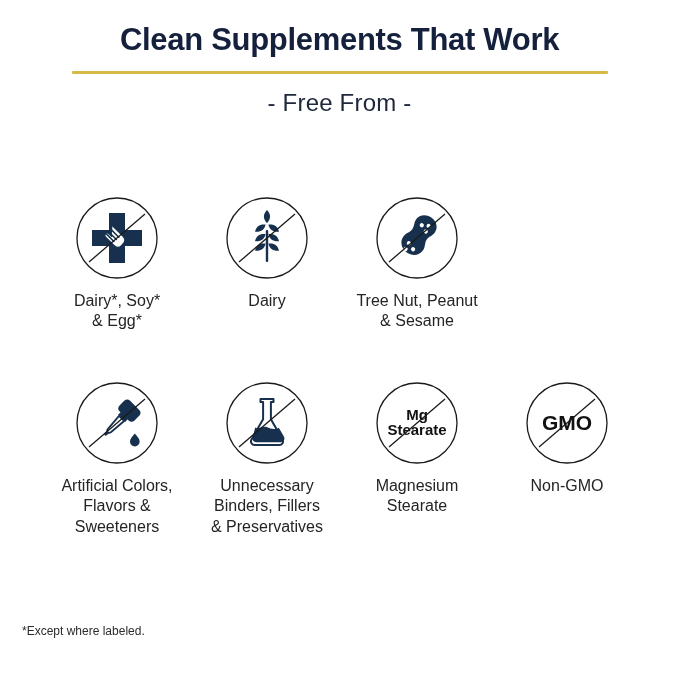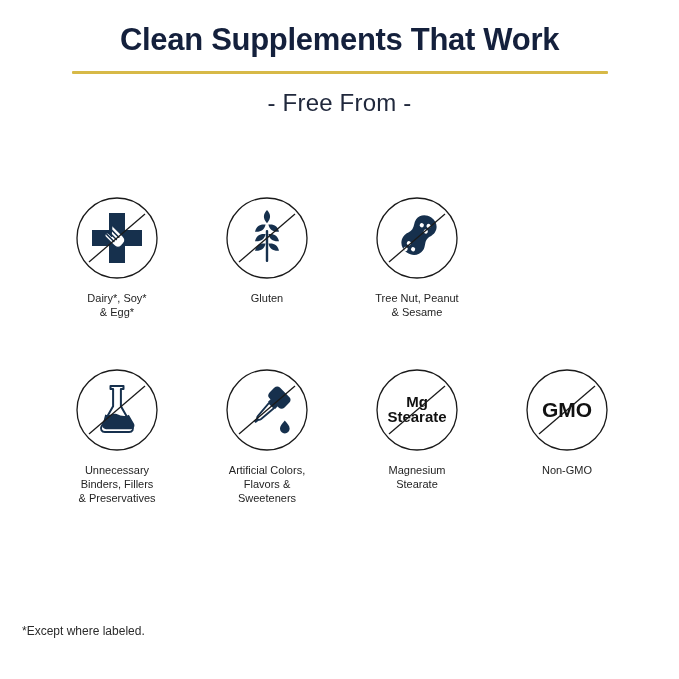--- a/index.html
+++ b/index.html
@@ -79,21 +79,21 @@
     height: 84px;
     position: relative;
   }
   .badge svg {
     display: block;
     width: 84px;
     height: 84px;
   }
   .caption {
     margin-top: 11px;
-    font-size: 11px;
+    font-size: 16px;
     line-height: 1.28;
     color: #242424;
     text-align: center;
     white-space: pre-line;
   }
 
   
   .footnote {
     position: absolute;
     left: 22px;
@@ -155,21 +155,21 @@
               <path d="M40.6 28.5 c-1.2 5.8 -4.8 7.6 -10.6 7.2 c1.4 -5.8 4.8 -7.8 10.6 -7.2 z"></path>
               <path d="M43.4 28.5 c1.2 5.8 4.8 7.6 10.6 7.2 c-1.4 -5.8 -4.8 -7.8 -10.6 -7.2 z"></path>
               <path d="M40.6 38.0 c-1.2 5.8 -4.8 7.6 -10.6 7.2 c1.4 -5.8 4.8 -7.8 10.6 -7.2 z"></path>
               <path d="M43.4 38.0 c1.2 5.8 4.8 7.6 10.6 7.2 c-1.4 -5.8 -4.8 -7.8 -10.6 -7.2 z"></path>
               <path d="M40.6 47.5 c-1.2 5.8 -4.8 7.6 -10.6 7.2 c1.4 -5.8 4.8 -7.8 10.6 -7.2 z"></path>
               <path d="M43.4 47.5 c1.2 5.8 4.8 7.6 10.6 7.2 c-1.4 -5.8 -4.8 -7.8 -10.6 -7.2 z"></path>
             </g>
             <line x1="14" y1="66" x2="70" y2="18" stroke="#1a1a1a" stroke-width="1.3"></line>
           </svg>
         </div>
-        <div class="caption">Gluten</div>
+        <div class="caption">Dairy</div>
       </div>
 
       <div class="cell">
         <div class="badge">
           <svg viewBox="0 0 84 84" xmlns="http://www.w3.org/2000/svg">
             <circle cx="42" cy="42" r="40" fill="none" stroke="#1a1a1a" stroke-width="1.3"></circle>
             <g transform="rotate(35 42 42)">
               <path d="M42 17
                        c6.6 0 11.4 4.4 11.4 10.2
                        c0 4.2 -2.6 6.6 -2.6 10.4
@@ -196,65 +196,65 @@
       </div>
 
     </div>
 
     <div class="row row-2">
 
       <div class="cell">
         <div class="badge">
           <svg viewBox="0 0 84 84" xmlns="http://www.w3.org/2000/svg">
             <circle cx="42" cy="42" r="40" fill="none" stroke="#1a1a1a" stroke-width="1.3"></circle>
+            <g transform="rotate(45 42 42)">
+
+              <path d="M35.2 17 h13.6 c2.2 0 3.8 1.8 3.8 4.2 v6.6 c0 2.4 -1.6 4.2 -3.8 4.2
+                       h-13.6 c-2.2 0 -3.8 -1.8 -3.8 -4.2 v-6.6 c0 -2.4 1.6 -4.2 3.8 -4.2 z" fill="#16304d"></path>
+
+              <rect x="37" y="31.5" width="10" height="4" fill="#16304d"></rect>
+
+              <path d="M38.4 35.5 h7.2 l-1.4 17 c-0.2 1.6 -0.8 2.6 -2.2 2.6
+                       c-1.4 0 -2 -1 -2.2 -2.6 z" fill="#ffffff" stroke="#16304d" stroke-width="1.8" stroke-linejoin="round"></path>
+
+              <path d="M40.3 55.2 h3.4 l-0.6 4 h-2.2 z" fill="#16304d"></path>
+            </g>
+
+            <path d="M59.8 52.5 c3.2 3.6 4.8 5.8 4.8 8.1 c0 2.7 -2.2 4.8 -4.8 4.8
+                     c-2.6 0 -4.8 -2.1 -4.8 -4.8 c0 -2.3 1.6 -4.5 4.8 -8.1 z" fill="#16304d"></path>
+            <line x1="14" y1="66" x2="70" y2="18" stroke="#1a1a1a" stroke-width="1.3"></line>
+          </svg>
+        </div>
+        <div class="caption">Artificial Colors,
+Flavors &amp;
+Sweeteners</div>
+      </div>
+
+      <div class="cell">
+        <div class="badge">
+          <svg viewBox="0 0 84 84" xmlns="http://www.w3.org/2000/svg">
+            <circle cx="42" cy="42" r="40" fill="none" stroke="#1a1a1a" stroke-width="1.3"></circle>
 
             <path d="M35.5 18 h13 v3 h-2.6 v17.2 l11.6 20.2 c1.5 2.6 -0.3 5.6 -3.3 5.6
                      h-24.4 c-3 0 -4.8 -3 -3.3 -5.6 l11.6 -20.2 v-17.2 h-2.6 z" fill="#ffffff" stroke="#16304d" stroke-width="2" stroke-linejoin="round"></path>
 
             <path d="M30.2 46.5 c4 2.6 7.5 -2.2 11.5 -0.4 c4.2 1.9 8.4 3.1 12.1 0.6
                      l5.1 8.9 c1.5 2.6 -0.3 5.6 -3.3 5.6 h-24.4 c-3 0 -4.8 -3 -3.3 -5.6 z" fill="#16304d"></path>
             <line x1="14" y1="66" x2="70" y2="18" stroke="#1a1a1a" stroke-width="1.3"></line>
           </svg>
         </div>
         <div class="caption">Unnecessary
 Binders, Fillers
 &amp; Preservatives</div>
       </div>
 
       <div class="cell">
         <div class="badge">
           <svg viewBox="0 0 84 84" xmlns="http://www.w3.org/2000/svg">
             <circle cx="42" cy="42" r="40" fill="none" stroke="#1a1a1a" stroke-width="1.3"></circle>
-            <g transform="rotate(45 42 42)">
-
-              <path d="M35.2 17 h13.6 c2.2 0 3.8 1.8 3.8 4.2 v6.6 c0 2.4 -1.6 4.2 -3.8 4.2
-                       h-13.6 c-2.2 0 -3.8 -1.8 -3.8 -4.2 v-6.6 c0 -2.4 1.6 -4.2 3.8 -4.2 z" fill="#16304d"></path>
-
-              <rect x="37" y="31.5" width="10" height="4" fill="#16304d"></rect>
-
-              <path d="M38.4 35.5 h7.2 l-1.4 17 c-0.2 1.6 -0.8 2.6 -2.2 2.6
-                       c-1.4 0 -2 -1 -2.2 -2.6 z" fill="#ffffff" stroke="#16304d" stroke-width="1.8" stroke-linejoin="round"></path>
-
-              <path d="M40.3 55.2 h3.4 l-0.6 4 h-2.2 z" fill="#16304d"></path>
-            </g>
-
-            <path d="M59.8 52.5 c3.2 3.6 4.8 5.8 4.8 8.1 c0 2.7 -2.2 4.8 -4.8 4.8
-                     c-2.6 0 -4.8 -2.1 -4.8 -4.8 c0 -2.3 1.6 -4.5 4.8 -8.1 z" fill="#16304d"></path>
-            <line x1="14" y1="66" x2="70" y2="18" stroke="#1a1a1a" stroke-width="1.3"></line>
-          </svg>
-        </div>
-        <div class="caption">Artificial Colors,
-Flavors &amp;
-Sweeteners</div>
-      </div>
-
-      <div class="cell">
-        <div class="badge">
-          <svg viewBox="0 0 84 84" xmlns="http://www.w3.org/2000/svg">
-            <circle cx="42" cy="42" r="40" fill="none" stroke="#1a1a1a" stroke-width="1.3"></circle>
             <text x="42" y="39" text-anchor="middle" font-family="Liberation Sans, sans-serif" font-size="15" font-weight="bold" fill="#111111">Mg</text>
             <text x="42" y="54" text-anchor="middle" font-family="Liberation Sans, sans-serif" font-size="15" font-weight="bold" fill="#111111">Stearate</text>
             <line x1="14" y1="66" x2="70" y2="18" stroke="#1a1a1a" stroke-width="1.3"></line>
           </svg>
         </div>
         <div class="caption">Magnesium
 Stearate</div>
       </div>
 
       <div class="cell">

